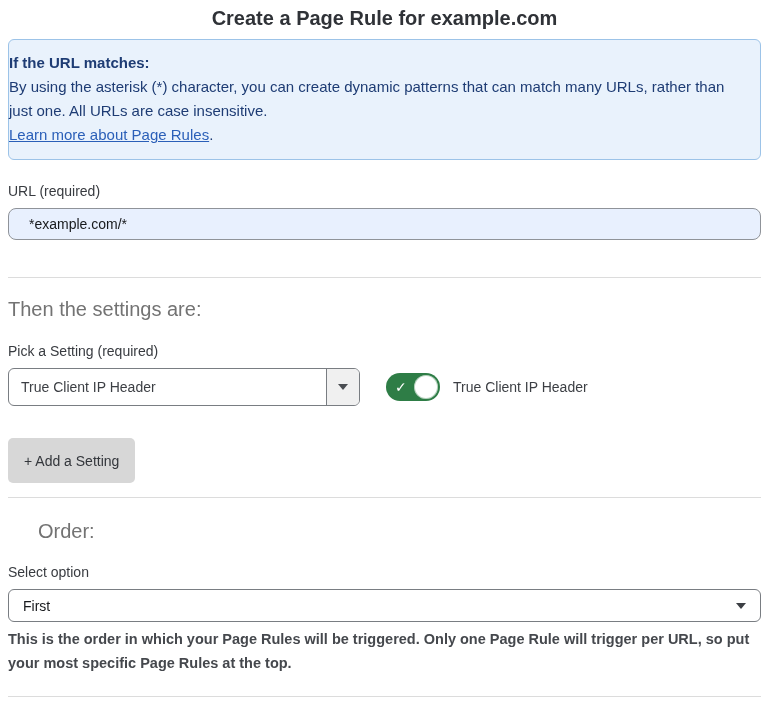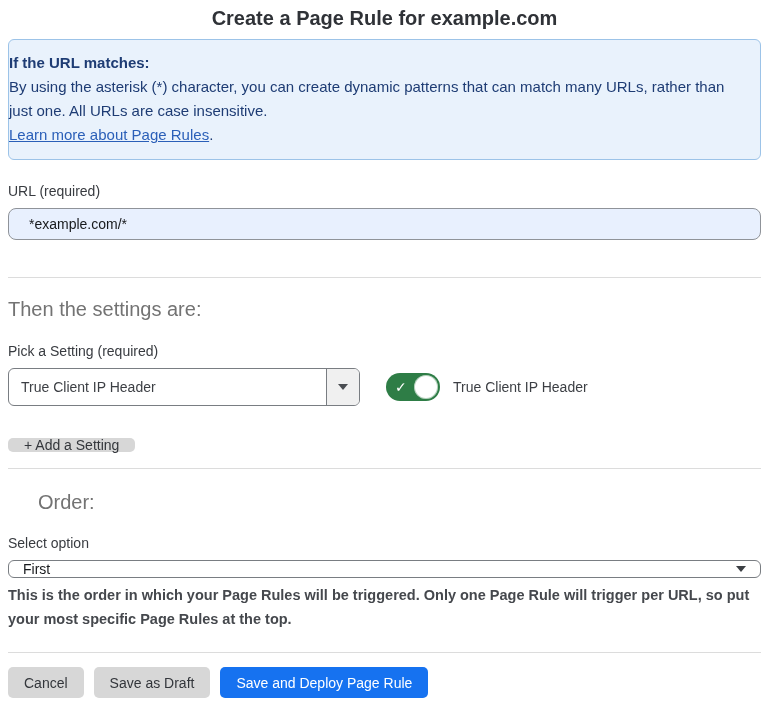--- a/index.html
+++ b/index.html
@@ -169,30 +169,30 @@
   }
   .btn-gray {
     background: #d7d7d7;
     color: #33363b;
   }
   .btn-blue {
     background: #1672f0;
     color: #ffffff;
   }
   .add-setting-btn {
-    height: 14px;
+    height: 45px;
     margin-top: 32px;
   }
   
   .order-heading { margin-top: 24px; margin-left: 30px; }
   .order-label { margin-top: 23px; }
   .order-select {
     position: relative;
     width: 100%;
-    height: 18px;
+    height: 33px;
     border: 1px solid #797d82;
     border-radius: 6px;
     background: #ffffff;
     display: flex;
     align-items: center;
     padding: 0 14px;
     font-size: 14px;
     color: #17191c;
     cursor: pointer;
   }

